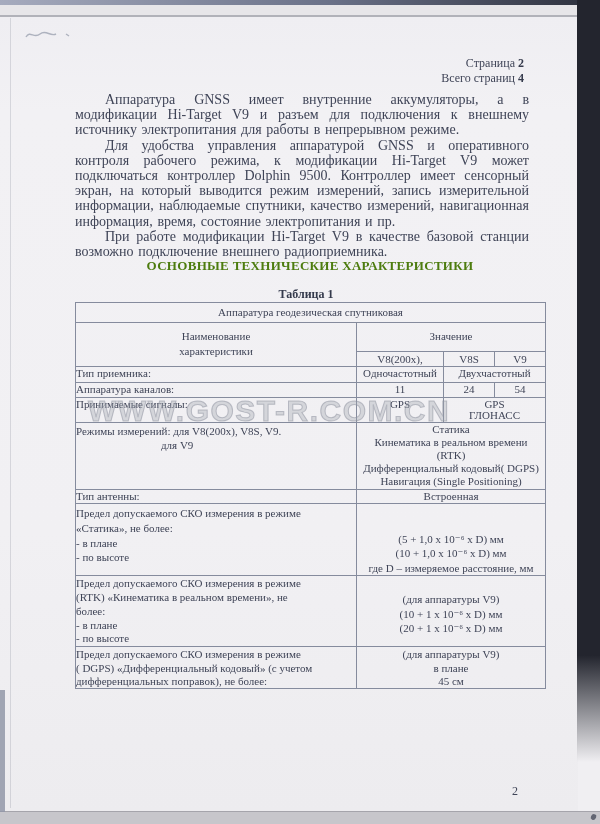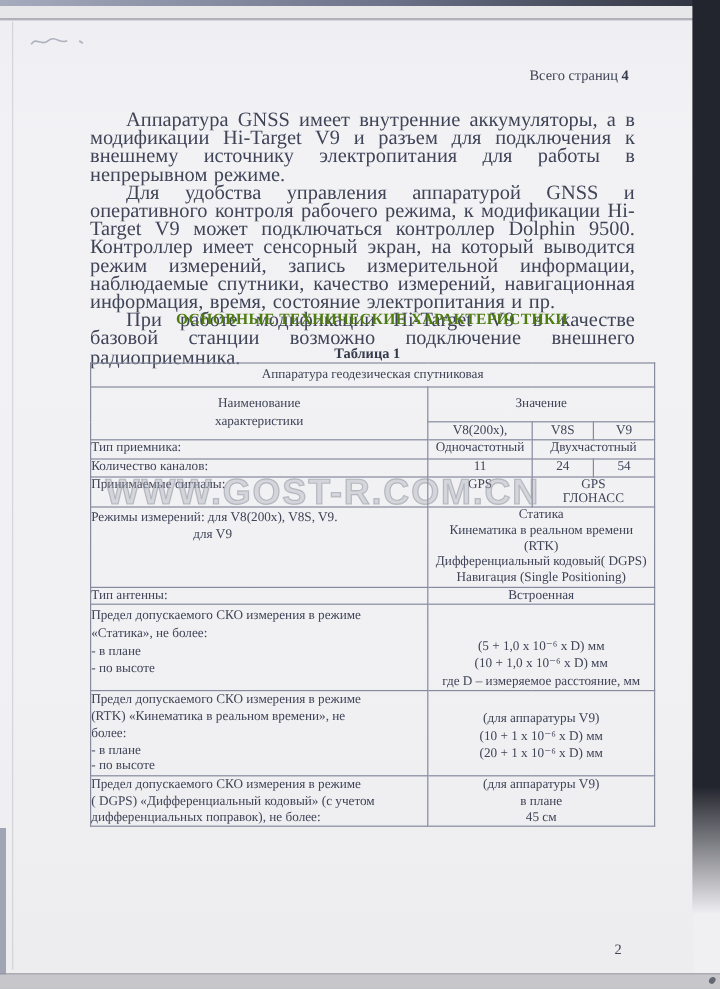--- a/index.html
+++ b/index.html
@@ -27,21 +27,21 @@
     border-radius:60% 40% 55% 45%;transform:rotate(25deg);opacity:.8;}
   .scribble{position:absolute;left:24px;top:26px;}
 
   
   .doc-header{position:absolute;left:0;top:56px;width:524px;text-align:right;
     font-size:12px;line-height:15px;}
   .doc-header b{font-weight:bold;color:#363b4d;}
 
   
   .body-text{position:absolute;left:75px;top:92px;width:454px;
-    font-size:17px;line-height:15.2px;text-align:justify;word-spacing:1.2px;}
+    font-size:14px;line-height:15.2px;text-align:justify;word-spacing:1.2px;}
   .body-text p{margin:0;text-indent:30px;}
 
   
   .section-heading{position:absolute;left:75px;top:258px;width:470px;text-align:center;
     font-weight:bold;font-size:13px;letter-spacing:.3px;color:#4d7c0f;}
   .table-label{position:absolute;left:75px;top:287px;width:462px;text-align:center;
     font-weight:bold;font-size:12px;color:#343a4c;}
 
   
   .spec-table{position:absolute;left:75px;top:302px;width:470px;
@@ -90,20 +90,24 @@
   <div class="crease"></div>
   <div class="speck"></div>
 
   <svg class="scribble" width="52" height="18" viewBox="0 0 52 18">
     <path d="M2,11 C6,4 10,13 16,8 S26,11 32,8" fill="none" stroke="#9298a8" stroke-width="1.4" opacity="0.7"></path>
     <path d="M42,8 l3,2" fill="none" stroke="#9298a8" stroke-width="1.4" opacity="0.7"></path>
   </svg>
 
   <div class="doc-header">
     <div>
+      <span>Страница</span>
+      <b>2</b>
+    </div>
+    <div>
       <span>Всего страниц</span>
       <b>4</b>
     </div>
   </div>
 
   <div class="body-text">
     <p>Аппаратура GNSS имеет внутренние аккумуляторы, а в модификации Hi-Target V9 и разъем для подключения к внешнему источнику электропитания для работы в непрерывном режиме.</p>
     <p>Для удобства управления аппаратурой GNSS и оперативного контроля рабочего режима, к модификации Hi-Target V9 может подключаться контроллер Dolphin 9500. Контроллер имеет сенсорный экран, на который выводится режим измерений, запись измерительной информации, наблюдаемые спутники, качество измерений, навигационная информация, время, состояние электропитания и пр.</p>
     <p>При работе модификации Hi-Target V9 в качестве базовой станции возможно подключение внешнего радиоприемника.</p>
   </div>
@@ -135,21 +139,21 @@
       <td class="c models">V9</td>
     </tr>
 
     <tr class="h17">
       <td class="l">Тип приемника:</td>
       <td class="c">Одночастотный</td>
       <td colspan="2" class="c">Двухчастотный</td>
     </tr>
 
     <tr class="h15">
-      <td class="l">Количество каналов:</td>
+      <td class="l">Аппаратура каналов:</td>
       <td class="c">11</td>
       <td class="c">24</td>
       <td class="c">54</td>
     </tr>
 
     <tr class="h24">
       <td class="l">Принимаемые сигналы:</td>
       <td class="c sig">GPS</td>
       <td colspan="2" class="c pre sig">GPS
 ГЛОНАСС</td>

